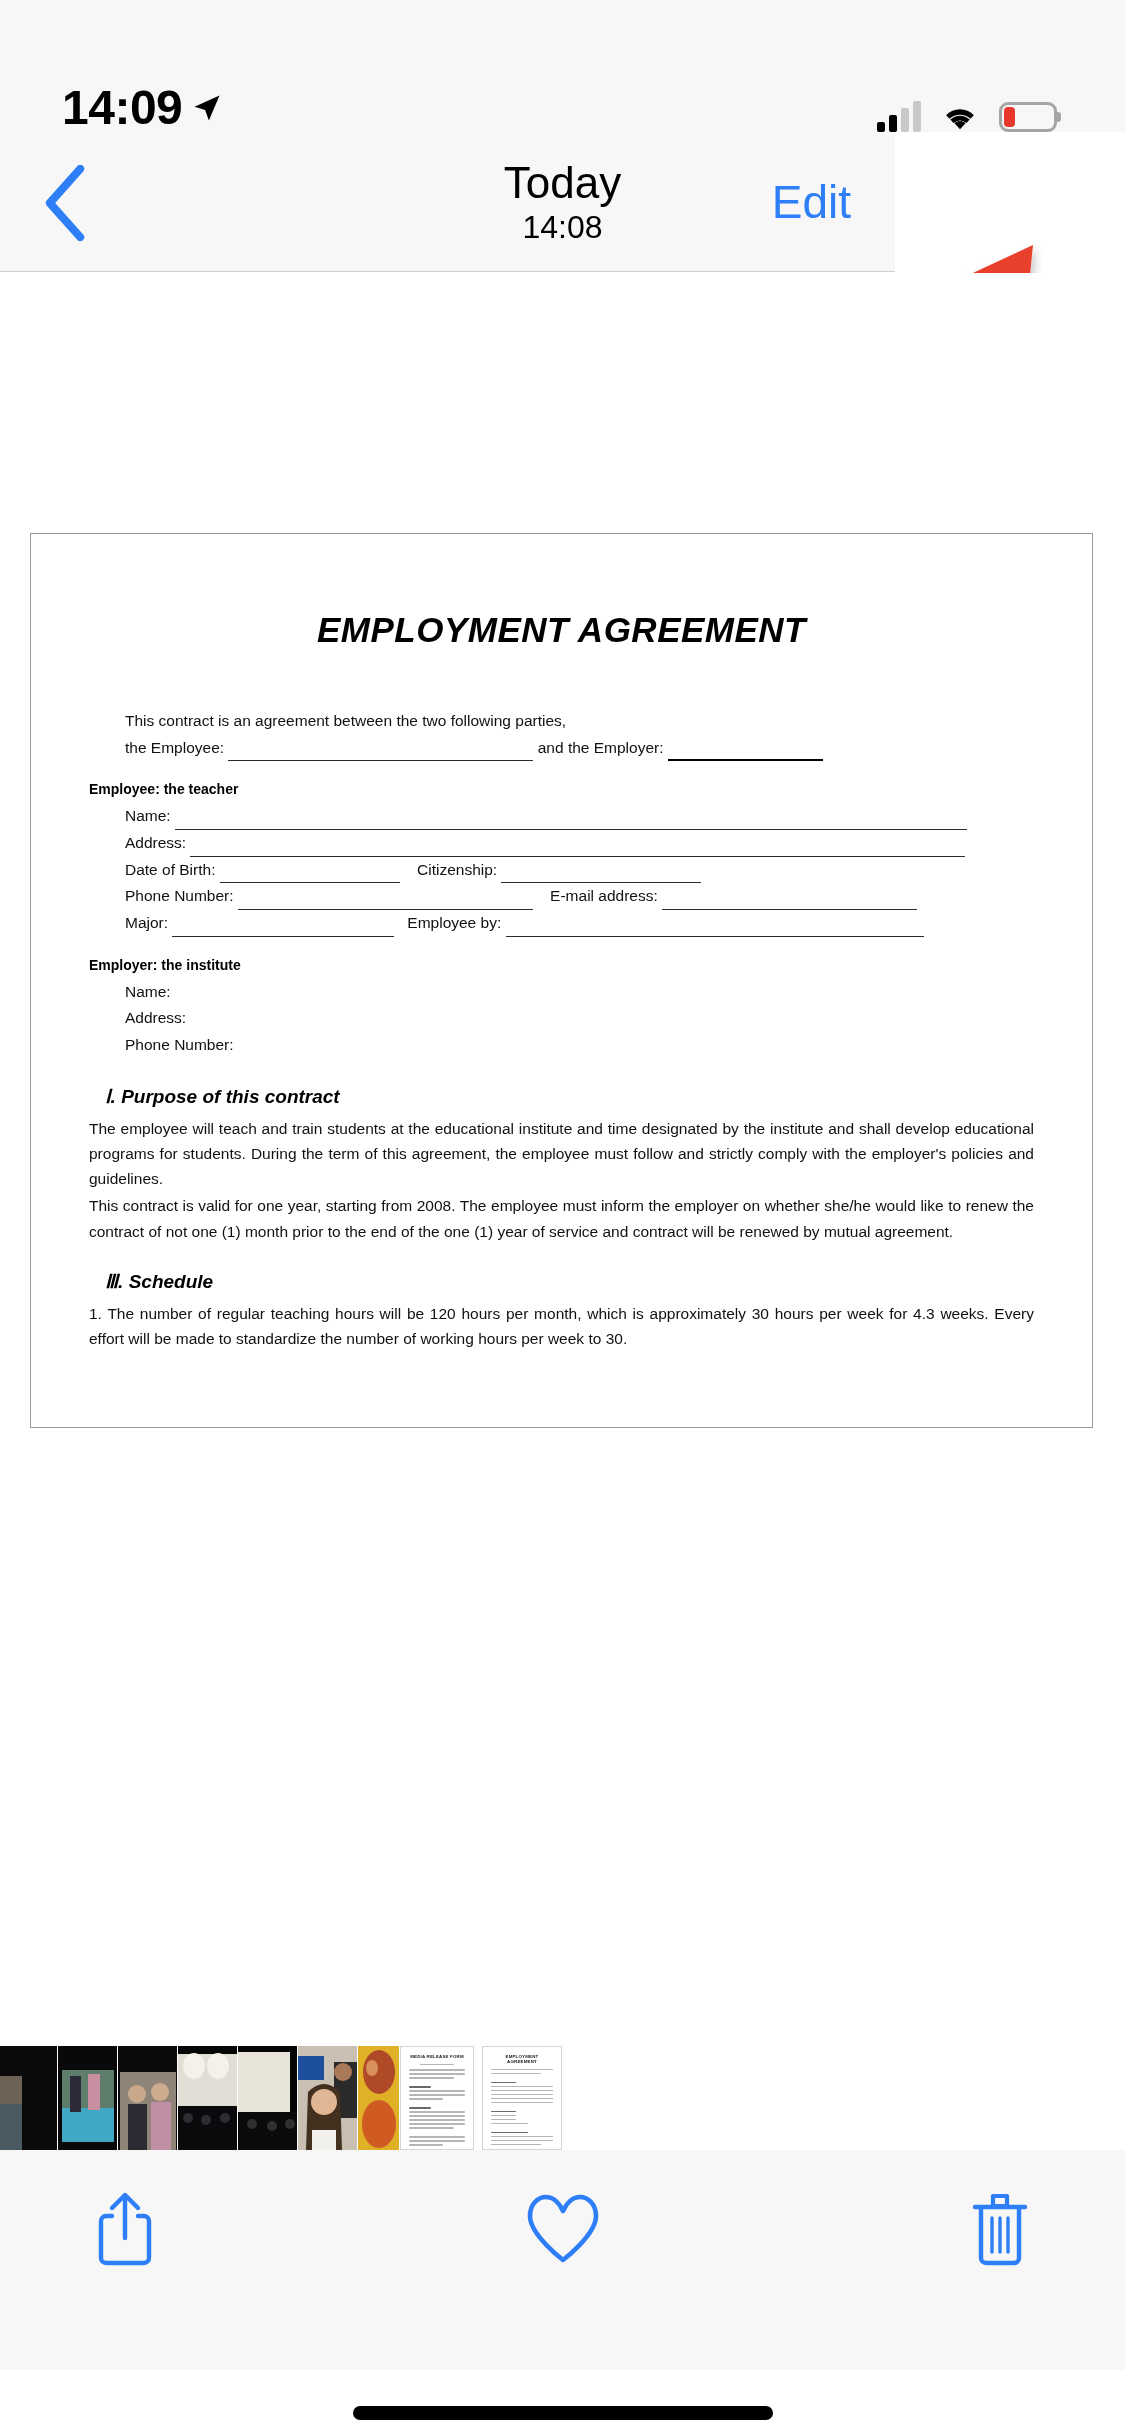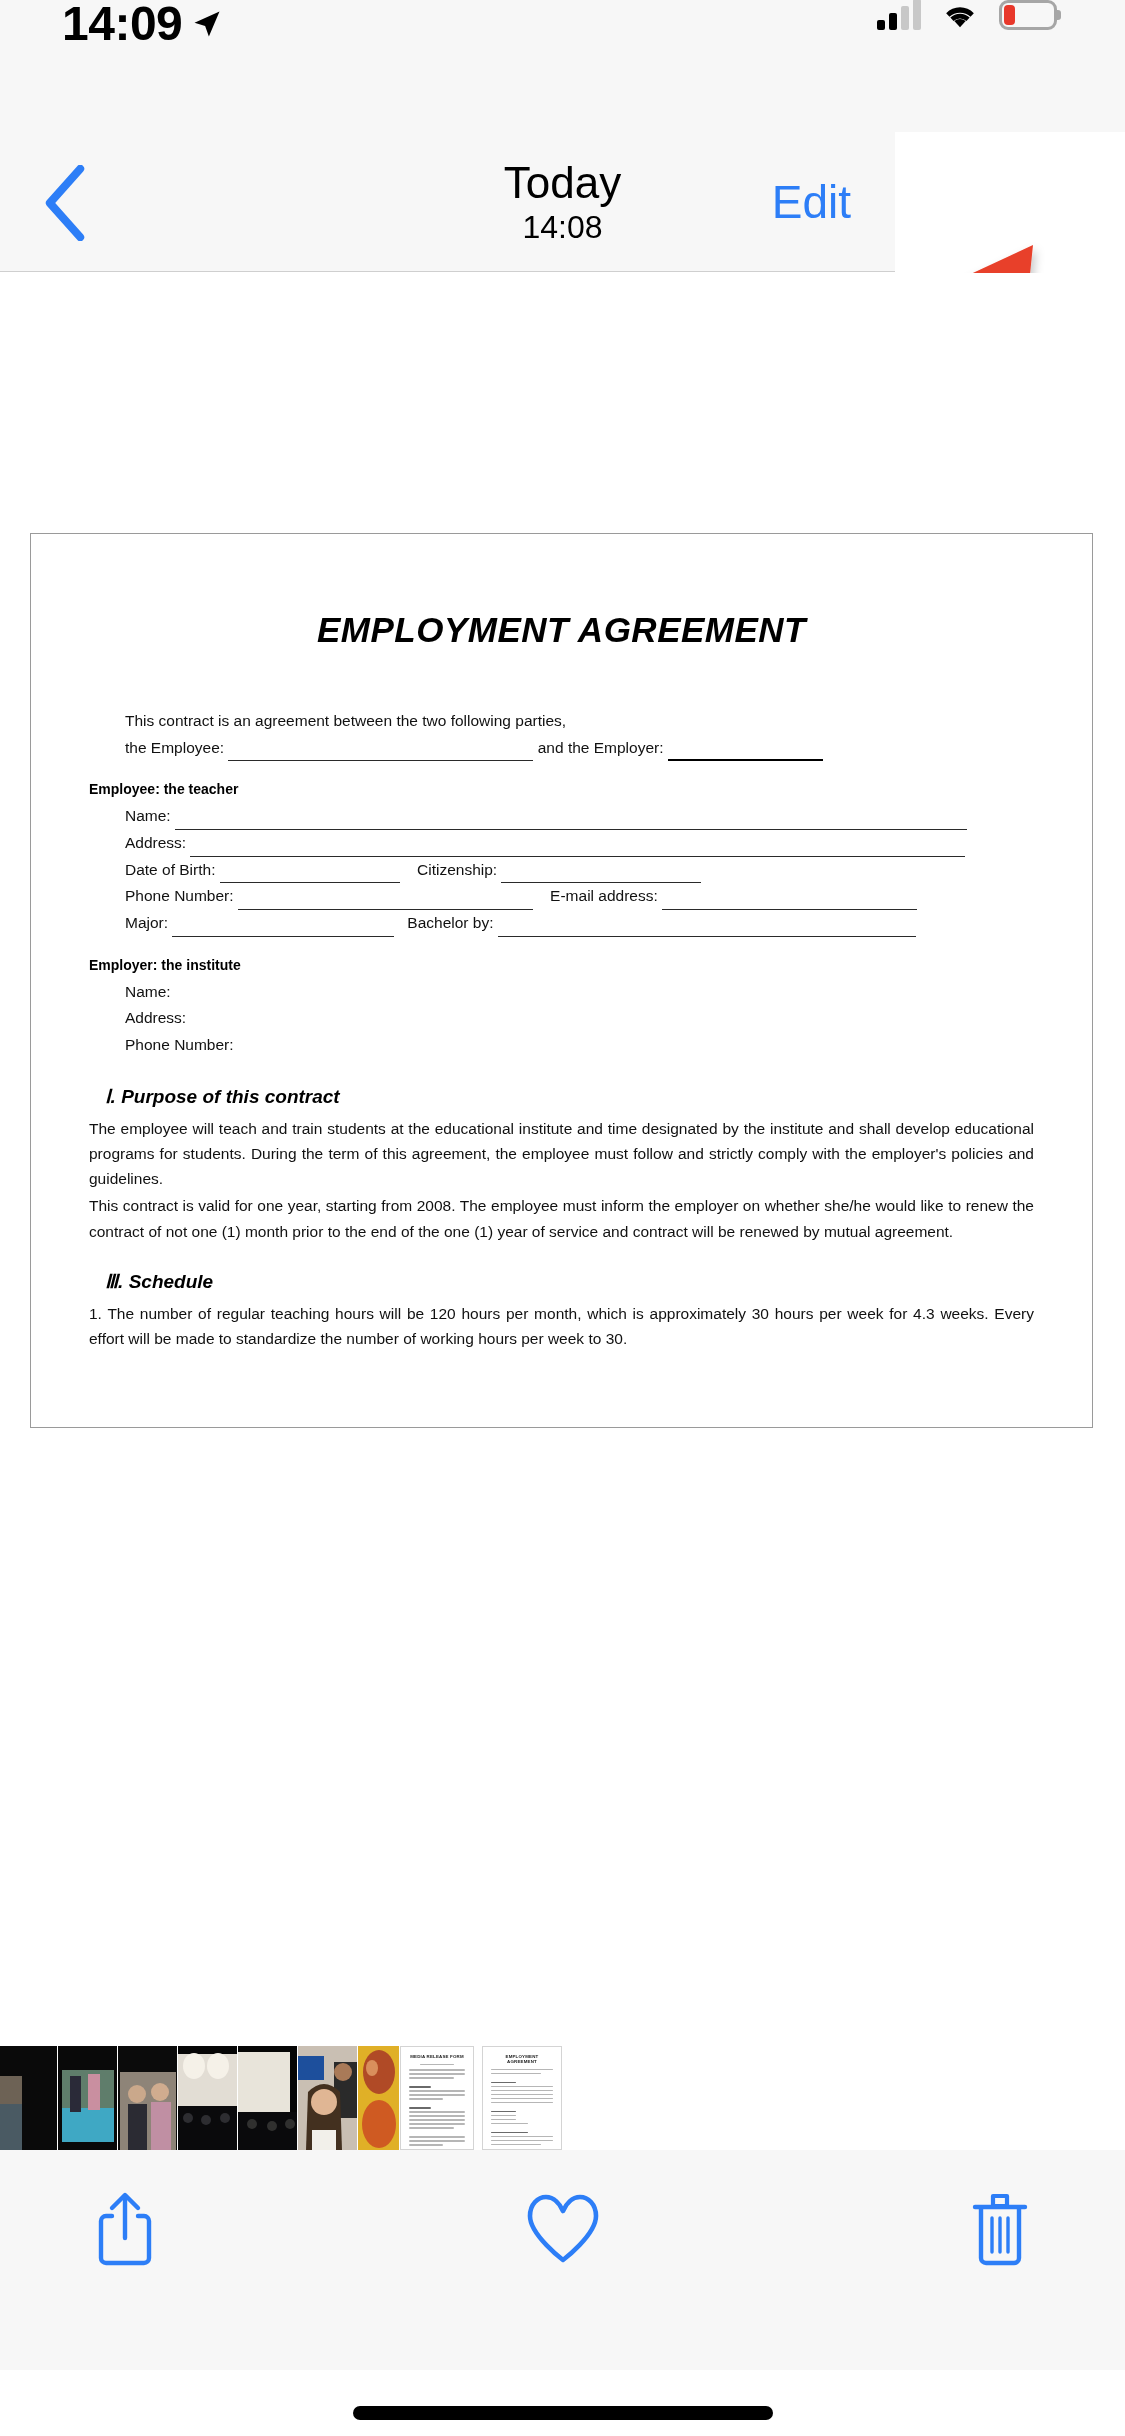--- a/index.html
+++ b/index.html
@@ -9,21 +9,21 @@
     background:#ffffff;
     -webkit-font-smoothing:antialiased;
     position:relative;
     overflow:hidden;
   }
 
   
   .status-bar{
     position:absolute; top:0; left:0; width:1125px; height:132px;
     background:#f7f7f7;
-    display:flex; align-items:flex-start; justify-content:space-between;
+    display:flex; align-items:flex-end; justify-content:space-between;
     padding:0 64px 0 62px;
   }
   .status-left{ display:flex; align-items:center; gap:10px; }
   .status-time{ font-size:48px; font-weight:600; letter-spacing:-0.5px; color:#000; line-height:1; }
   .loc-arrow{ width:30px; height:30px; display:block; }
   .status-right{ display:flex; align-items:center; gap:19px; }
   .signal{ display:flex; align-items:flex-end; gap:4px; height:30px; }
   .signal i{ display:block; width:8px; border-radius:2px; background:#000; }
   .signal i:nth-child(1){ height:10px; }
   .signal i:nth-child(2){ height:17px; }
@@ -246,21 +246,21 @@
         <span>Phone Number:</span>
         <span class="u" style="width:295px"></span>
         &nbsp;&nbsp;
         <span>E-mail address:</span>
         <span class="u" style="width:255px"></span>
       </div>
       <div class="doc-line">
         <span>Major:</span>
         <span class="u" style="width:222px"></span>
         &nbsp;
-        <span>Bachelor by:</span>
+        <span>Employee by:</span>
         <span class="u" style="width:418px"></span>
       </div>
 
       <div class="doc-sub-head">Employer: the institute</div>
       <div class="doc-line">Name:</div>
       <div class="doc-line">Address:</div>
       <div class="doc-line">Phone Number:</div>
 
       <div class="doc-sec-head">
         <span class="rn">Ⅰ</span><span>. Purpose of this contract</span>

